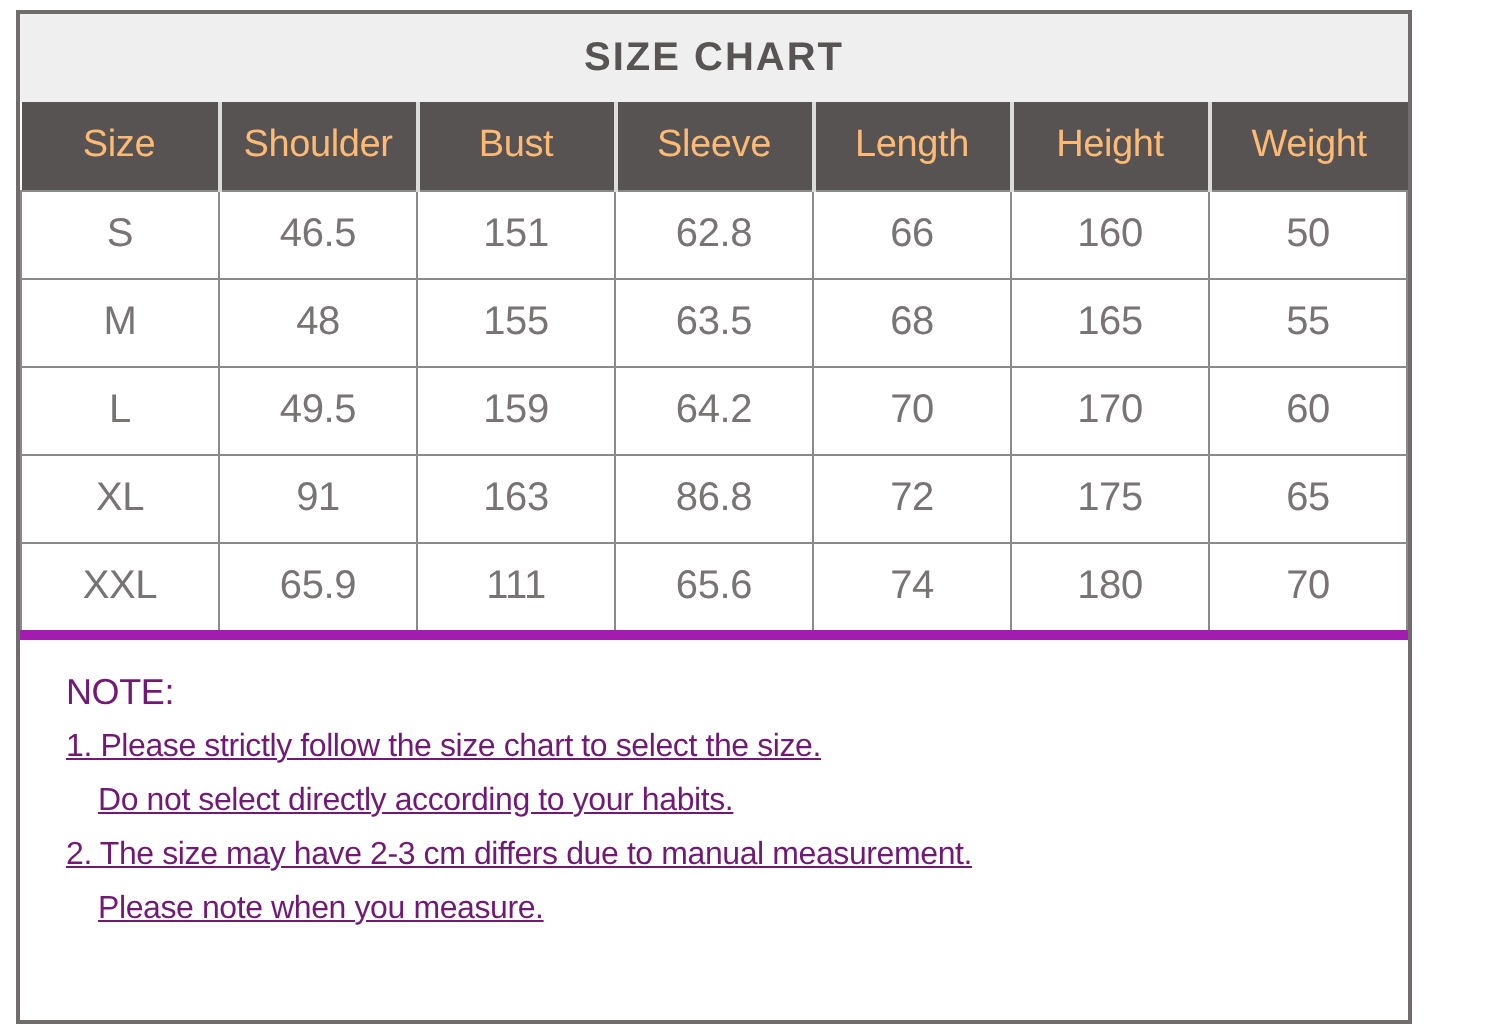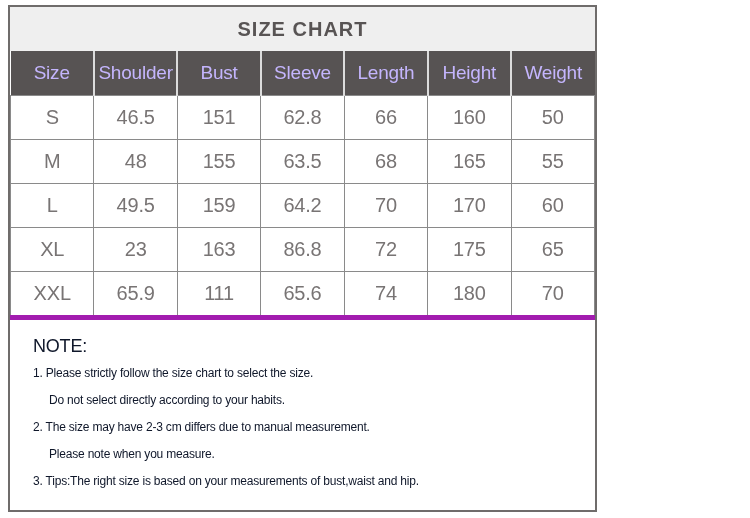--- a/index.html
+++ b/index.html
@@ -8,21 +8,21 @@
     background: #ffffff;
     width: 750px;
     height: 518px;
     font-family: "Liberation Sans", sans-serif;
     overflow: hidden;
   }
   .panel {
     position: absolute;
     left: 8px;
     top: 5px;
-    width: 589px;
+    width: 698px;
     height: 507px;
     box-sizing: border-box;
     border: 2px solid #6f6c6b;
     background: #ffffff;
   }
   .title-bar {
     height: 44px;
     background: #efefef;
     display: flex;
     align-items: center;
@@ -34,21 +34,21 @@
     letter-spacing: 1px;
     color: #585454;
   }
   table.size-table {
     width: 100%;
     border-collapse: collapse;
     table-layout: fixed;
   }
   table.size-table thead th {
     background: #575353;
-    color: #c4b5fd;
+    color: #fdba74;
     font-weight: normal;
     font-size: 19px;
     height: 42px;
     border-left: 2px solid #dcdcdc;
     text-align: center;
     letter-spacing: -0.2px;
     margin-left: 33px;
   }
   table.size-table thead th:first-child {
     border-left: none;
@@ -60,32 +60,33 @@
     font-size: 20px;
     color: #787474;
     border: 1px solid #8a8a8a;
     letter-spacing: -0.2px;
   }
   table.size-table tbody tr:last-child td {
     border-bottom: 5px solid #a21caf;
   }
   .notes {
     padding: 13px 16px 0 23px;
-    color: #0f172a;
+    color: #701a75;
   }
   .note-heading {
     font-size: 18px;
     line-height: 27px;
     letter-spacing: -0.2px;
   }
   .note-line {
-    font-size: 12px;
+    font-size: 16px;
     line-height: 27px;
     letter-spacing: -0.2px;
     white-space: nowrap;
+    text-decoration: underline;
   }
   .note-line.indent {
     padding-left: 16px;
   }
 </style>
 </head>
 <body>
 
 <div class="panel">
 
@@ -128,21 +129,21 @@
           <td>L</td>
           <td>49.5</td>
           <td>159</td>
           <td>64.2</td>
           <td>70</td>
           <td>170</td>
           <td>60</td>
         </tr>
         <tr>
           <td>XL</td>
-          <td>23</td>
+          <td>91</td>
           <td>163</td>
           <td>86.8</td>
           <td>72</td>
           <td>175</td>
           <td>65</td>
         </tr>
         <tr>
           <td>XXL</td>
           <td>65.9</td>
           <td>111</td>
@@ -154,17 +155,16 @@
       </tbody>
   </table>
 
   <div class="notes">
     <div class="note-heading">NOTE:</div>
     <div id="note-lines">
         <div class="note-line">1. Please strictly follow the size chart to select the size.</div>
         <div class="note-line indent">Do not select directly according to your habits.</div>
         <div class="note-line">2. The size may have 2-3 cm differs due to manual measurement.</div>
         <div class="note-line indent">Please note when you measure.</div>
-        <div class="note-line">3. Tips:The right size is based on your measurements of bust,waist and hip.</div>
       </div>
   </div>
 
 </div>
 
 </body></html>

